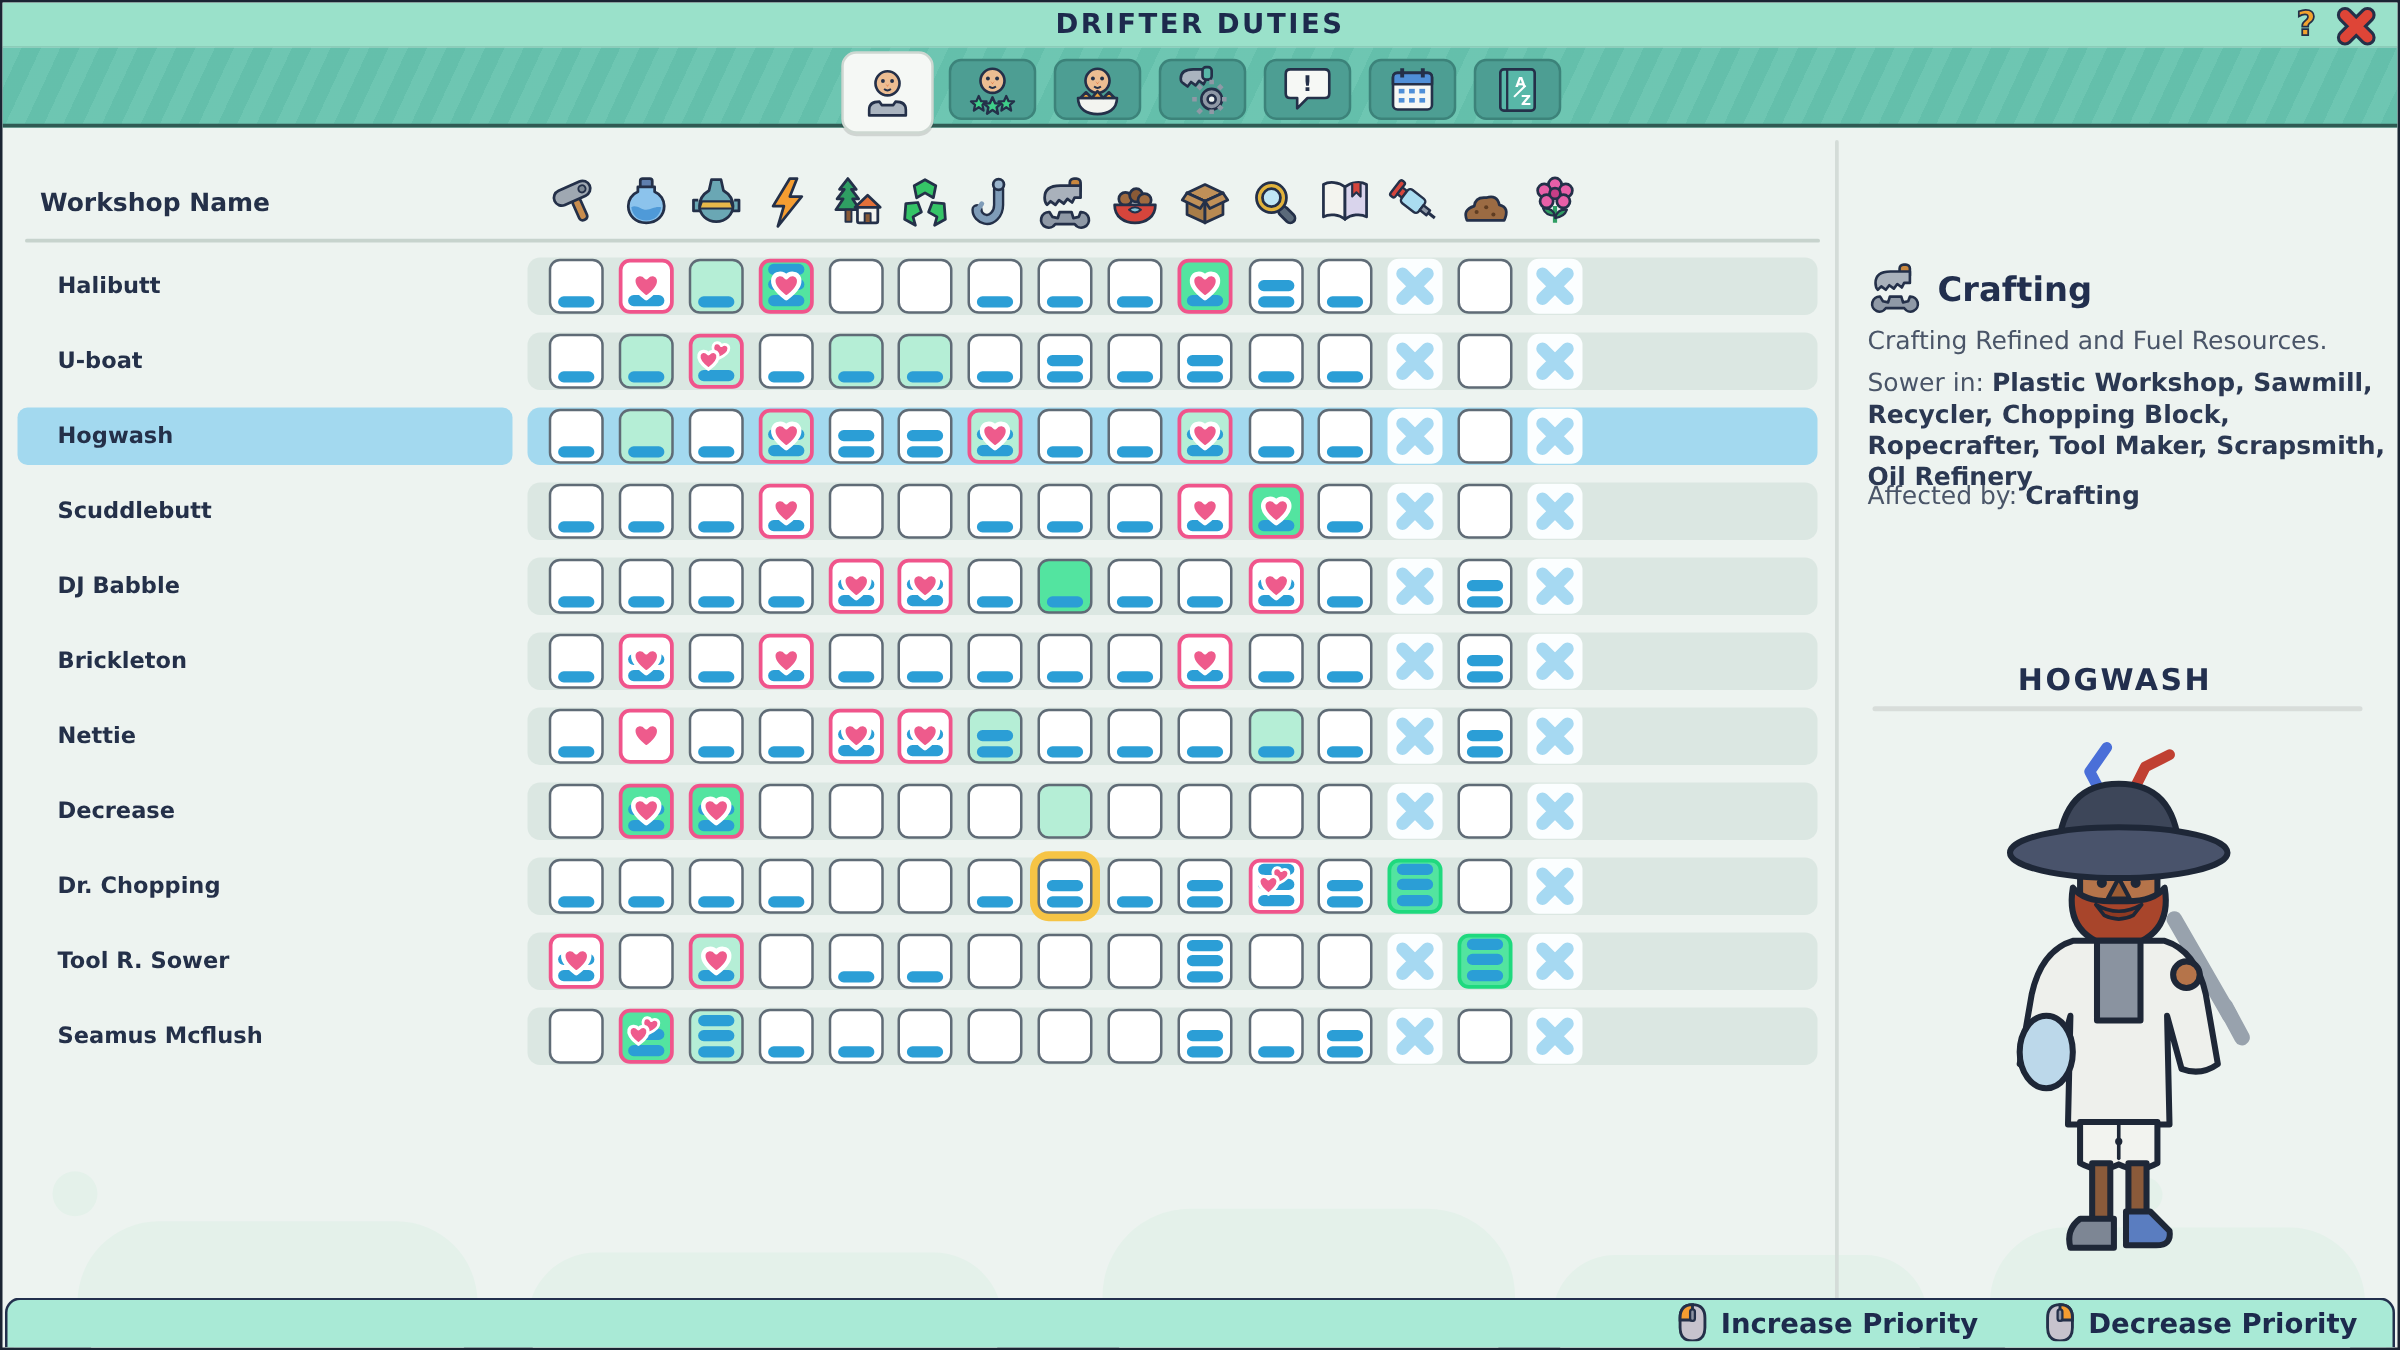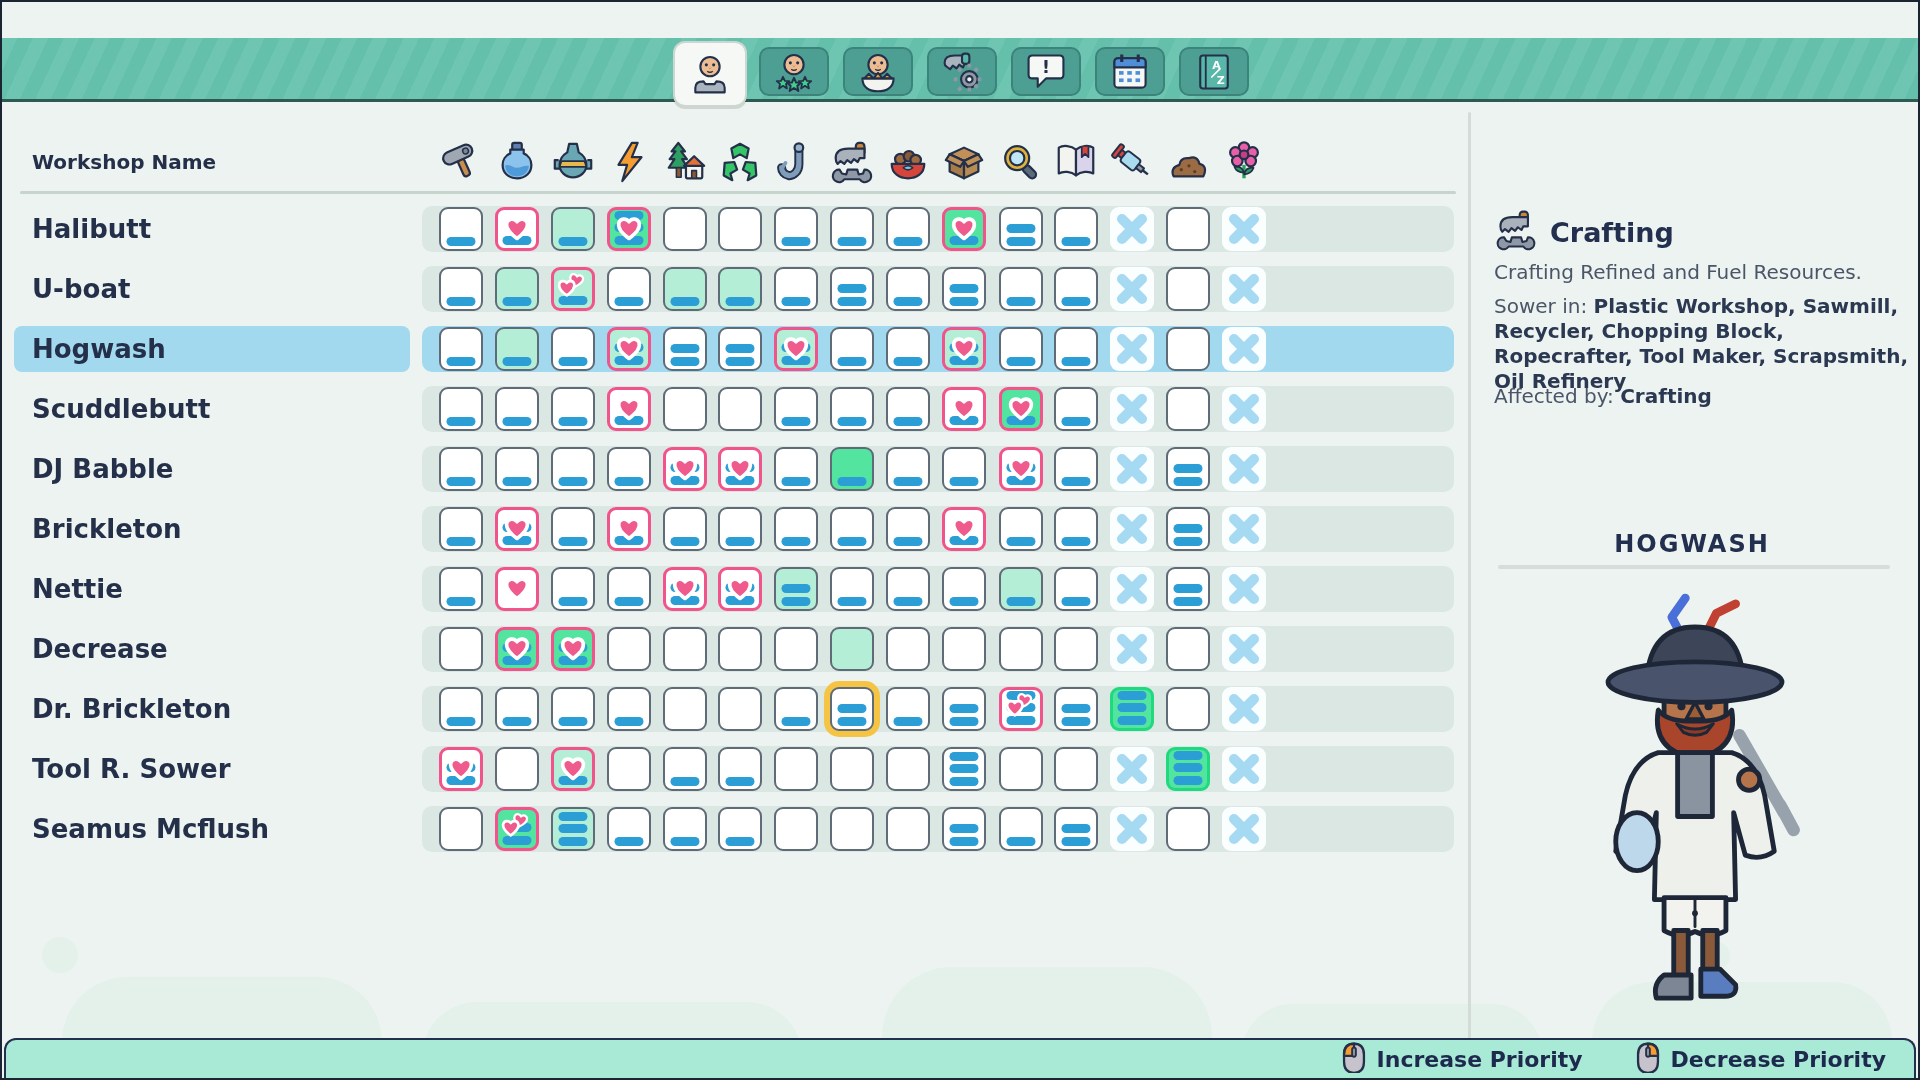--- a/index.html
+++ b/index.html
@@ -26,21 +26,21 @@
   .name-header{position:absolute;left:30px;top:137px;height:46px;line-height:46px;font-size:20px;font-weight:700;color:#243049;}
   .col-icon{position:absolute;top:137px;width:46px;height:46px;cursor:pointer;}
   .col-icon svg{width:46px;height:46px;}
   .hdr-divider{position:absolute;left:18px;top:189px;width:1436px;height:3px;background:#c7d3cd;border-radius:2px;}
   .v-divider{position:absolute;left:1466px;top:110px;width:3px;height:928px;background:#d4dcd8;border-radius:2px;}
 
   
   .row-strip{position:absolute;left:420px;width:1032px;height:46px;border-radius:10px;background:#dbe7e2;}
   .row-strip.selected{background:#a3d9ef;}
   .name-chip{position:absolute;left:12px;width:396px;height:46px;border-radius:8px;background:#a3d9ef;}
-  .row-name{position:absolute;left:30px;width:370px;height:46px;line-height:46px;font-size:26px;font-weight:700;color:#243049;cursor:pointer;}
+  .row-name{position:absolute;left:44px;width:370px;height:46px;line-height:46px;font-size:18px;font-weight:700;color:#243049;cursor:pointer;}
 
   .cell{position:absolute;top:1px;width:44px;height:44px;border:2.5px solid #5f6b76;border-radius:9px;background:#fff;cursor:pointer;}
   .cell.bg-mint{background:var(--mint);}
   .cell.bg-green{background:var(--green);}
   .cell.bd-pink{border:3px solid var(--pink);}
   .cell.bd-green{border:3px solid var(--greenbd);background:var(--green);}
   .cell.bd-yellow{box-shadow:0 0 0 6px var(--yellow);}
   .cell.cross{border:none;background:#fbfeff;}
   .pbar{position:absolute;left:50%;transform:translateX(-50%);width:29px;height:9px;border-radius:4.5px;background:var(--bar);}
   .cell svg{position:absolute;left:0;top:0;width:100%;height:100%;}
@@ -65,20 +65,30 @@
   .legend-label{font-size:22px;font-weight:800;color:#1d2a4d;}
 
   
   .cloud{position:absolute;background:#e4f1ea;border-radius:999px;}
 </style>
 </head>
 <body>
 
 <div id="app">
 
+  <div class="titlebar">
+    <div class="title-text">DRIFTER DUTIES</div>
+    <button class="win-btn help-btn">?</button>
+    <button class="win-btn close-btn">
+      <svg viewBox="0 0 34 34">
+        <path d="M8 8 L26 26 M26 8 L8 26" stroke="#243049" stroke-width="13" stroke-linecap="round"></path>
+        <path d="M8 8 L26 26 M26 8 L8 26" stroke="#de4537" stroke-width="8" stroke-linecap="round"></path>
+      </svg>
+    </button>
+  </div>
 
   <div class="tabbar">
       <div class="tab selected" style="left: 671px;">
         <svg viewBox="0 0 48 48">
           <circle cx="24" cy="16" r="10.5" fill="#ecbd92" stroke="#243049" stroke-width="2.3" stroke-linejoin="round"></circle>
           <circle cx="20" cy="14" r="1.7" fill="#243049"></circle>
           <circle cx="28" cy="14" r="1.7" fill="#243049"></circle>
           <path d="M22 16 l2 2 2 -2 -2 3 z" fill="#e2703a"></path>
           <path d="M21 21 q3 2.4 6 0" stroke="#243049" stroke-width="1.6" fill="none"></path>
           <path d="M8 44 v-5 q0 -7 9 -7 l2 3 h10 l2 -3 q9 0 9 7 v5 z" fill="#aab4bf" stroke="#243049" stroke-width="2.3" stroke-linejoin="round"></path>
@@ -788,21 +798,21 @@
             <path d="M12 12 L32 32 M32 12 L12 32" stroke="#a6d9f2" stroke-width="10" stroke-linecap="round"></path>
           </svg>
         </div>
         <div class="cell" style="left: 744px;"></div>
         <div class="cell cross" style="left: 800px;">
           <svg viewBox="0 0 44 44">
             <path d="M12 12 L32 32 M32 12 L12 32" stroke="#a6d9f2" stroke-width="10" stroke-linecap="round"></path>
           </svg>
         </div>
       </div>
-      <div class="row-name" style="top: 684px;">Dr. Brickleton</div>
+      <div class="row-name" style="top: 684px;">Dr. Chopping</div>
       <div class="row-strip" style="top: 684px;">
         <div class="cell" style="left: 17px;">
           <div class="pbar" style="bottom: 3.5px;"></div>
         </div>
         <div class="cell" style="left: 73px;">
           <div class="pbar" style="bottom: 3.5px;"></div>
         </div>
         <div class="cell" style="left: 129px;">
           <div class="pbar" style="bottom: 3.5px;"></div>
         </div>

